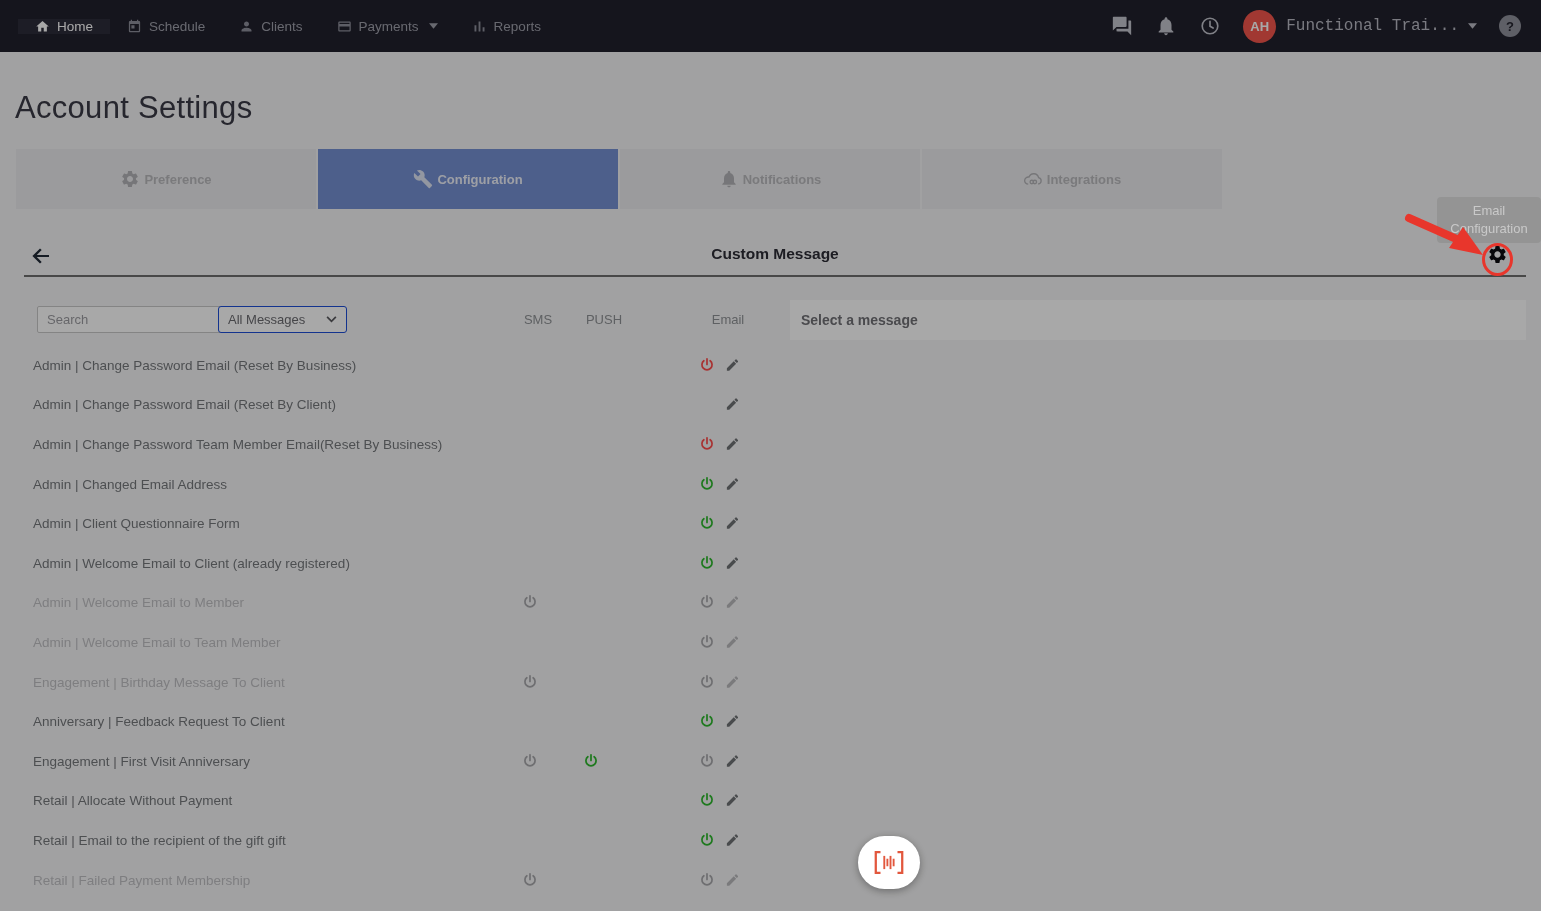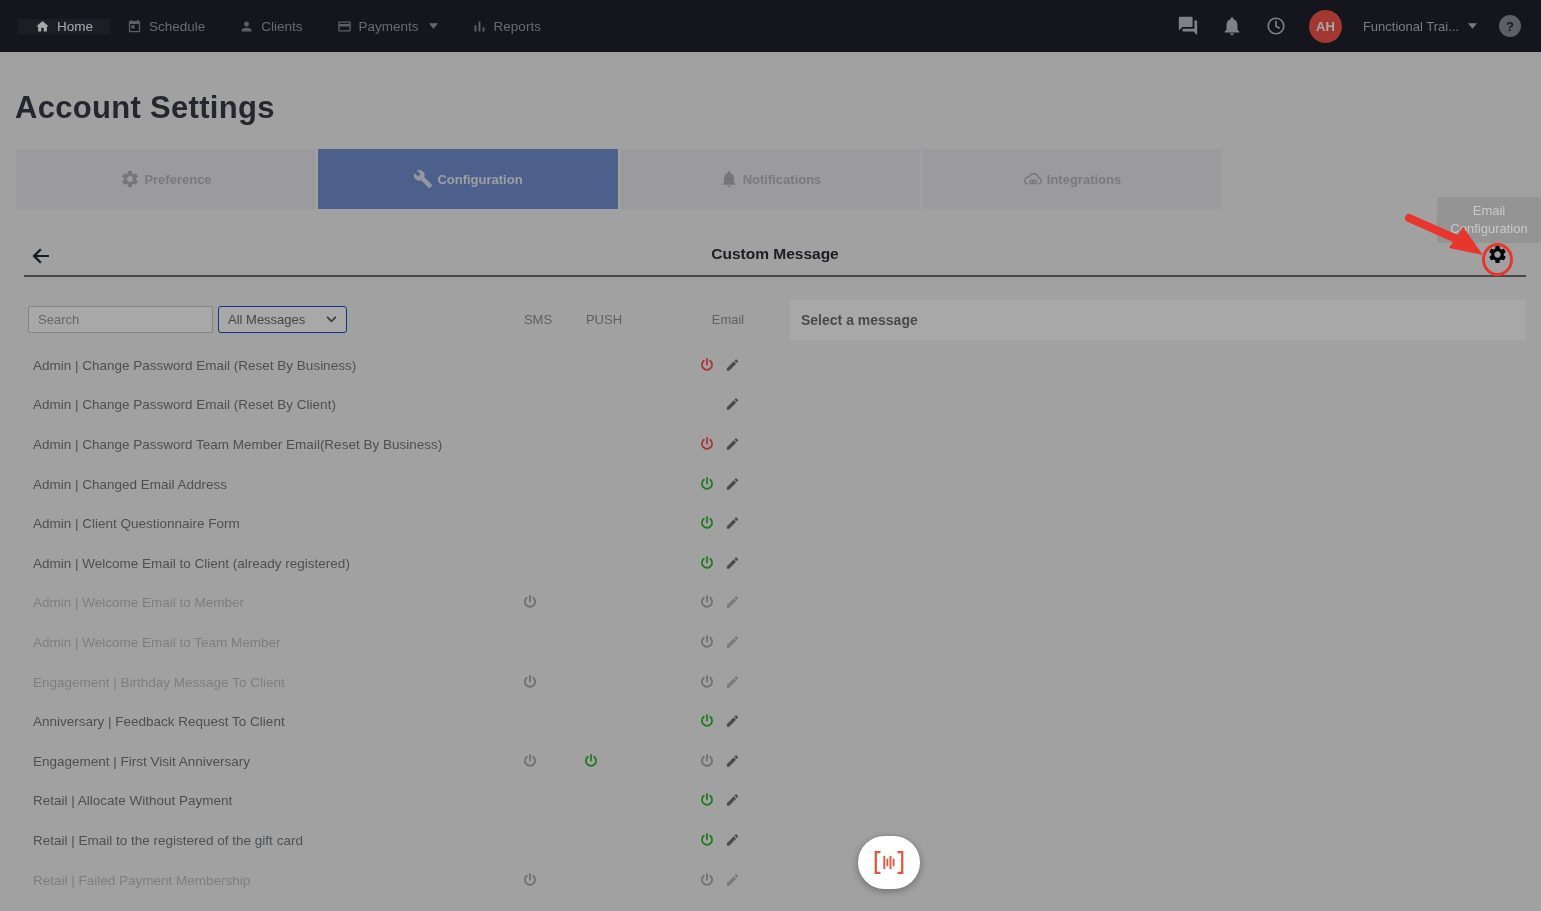--- a/index.html
+++ b/index.html
@@ -11,30 +11,30 @@
   .nav-left { display:flex; align-items:center; margin-left:18px; }
   .nav-item { display:flex; align-items:center; gap:7px; padding:0 17px; color:#9fa0ab; font-size:13.5px; cursor:pointer; }
   .nav-item svg { width:15px; height:15px; fill:#8e8f9b; }
   .nav-item.active { background:#2d2c3b; color:#ffffff; }
   .nav-item.active svg { fill:#ffffff; }
   .caret { width:9px !important; height:6px !important; fill:currentColor !important; margin-left:3px; }
   .nav-right { margin-left:auto; display:flex; align-items:center; gap:22px; margin-right:20px; }
   .nav-icon-btn { width:22px; height:22px; cursor:pointer; }
   .nav-icon-btn svg { width:22px; height:22px; fill:#c3c4cd; }
   .nav-icon-btn.outline svg { fill:none; stroke:#c3c4cd; stroke-width:1.8; }
-  .account { display:flex; align-items:center; gap:21px; cursor:pointer; }
+  .account { display:flex; align-items:center; gap:10px; cursor:pointer; }
   .avatar { width:33px; height:33px; border-radius:50%; background:#f4564c; color:#fff; font-size:13px; font-weight:bold;
             display:flex; align-items:center; justify-content:center; }
-  .account-name { color:#b9bac4; font-size:13px; display:flex; align-items:center; gap:6px; }
+  .account-name { color:#b9bac4; font-size:16px; display:flex; align-items:center; gap:6px;font-family:Liberation Mono, monospace; }
   .help-circle { width:22px; height:22px; border-radius:50%; background:#8f909b; color:#23232e; font-size:13px; font-weight:bold;
                  display:flex; align-items:center; justify-content:center; cursor:pointer; }
 
   
   .content { padding:0 15px; position:relative; z-index:1; }
-  h1.page-title { margin-top:38px; font-size:31px; font-weight:bold; color:#3a3a46; letter-spacing:0.3px; }
+  h1.page-title { margin-top:38px; font-size:31px; font-weight:normal; color:#3a3a46; letter-spacing:0.3px; }
 
   .tabs { display:flex; gap:2px; margin-top:23px; margin-left:1px; }
   .tab { width:300px; height:60px; background:#ececee; display:flex; flex-direction:row; align-items:center; justify-content:center;
          gap:4px; color:#b9b9bd; font-size:13px; cursor:pointer;font-weight:bold; }
   .tab svg { width:20px; height:20px; fill:#b4b4b8; }
   .tab.outline-icon svg { fill:none; stroke:#b4b4b8; stroke-width:1.6; }
   .tab.active { background:#7691d4; color:#eef1fa; }
   .tab.active svg { fill:#dfe5f4; }
 
   
@@ -43,21 +43,21 @@
   .back-btn { position:absolute; left:5px; top:9px; width:24px; height:24px; cursor:pointer; color:#222b38; }
   .back-btn svg { width:24px; height:24px; fill:currentColor; }
   .panel-title { position:absolute; left:0; right:0; top:10px; text-align:center; font-size:15.5px; font-weight:bold; color:#2c2c36; }
   .gear-btn { position:absolute; right:18px; top:9px; width:21px; height:21px; cursor:pointer; color:#0c0c10; }
   .gear-btn svg { width:21px; height:21px; fill:currentColor; }
 
   .panel-body { position:relative; padding-top:23px; }
   .left-col { width:745px; position:relative; }
 
   .filter-row { position:relative; height:28px; }
-  .search-input { position:absolute; left:4px; top:6px; width:185px; height:27px; border:1px solid #c9c9c9; border-radius:2px;
+  .search-input { position:absolute; left:13px; top:6px; width:185px; height:27px; border:1px solid #c9c9c9; border-radius:2px;
                   background:#fff; padding:0 9px; font-size:13px; color:#5c5c60; font-family:"Liberation Sans",sans-serif; }
   .search-input::placeholder { color:#9c9ca1; }
   .select-box { position:absolute; left:194px; top:6px; width:129px; height:27px; border:1px solid #1d4ed8; border-radius:3px;
                 background:#fff; display:flex; align-items:center; padding:0 9px; font-size:13px; color:#6b6b70; cursor:pointer; }
   .select-box svg { margin-left:auto; width:11px; height:7px; fill:none; stroke:#5a5a5f; stroke-width:2; }
   .col-head { position:absolute; top:12px; width:70px; text-align:center; font-size:13px; color:#8f9296; }
   .col-head.sms { left:479px; } .col-head.push { left:545px; } .col-head.email { left:669px; }
 
   .rows { margin-top:17px; }
   .mrow { position:relative; height:39.6px; cursor:pointer; }
@@ -393,21 +393,21 @@
                   <path d="M7.3 5.6a7.6 7.6 0 1 0 9.4 0"></path>
                 </svg>
               </span>
               <span class="cell edit c-dark">
                 <svg viewBox="0 0 24 24" fill="currentColor">
                   <path d="M3 17.25V21h3.75L17.8 9.94l-3.75-3.75L3 17.25zM20.7 7.04c.39-.39.39-1.02 0-1.41l-2.34-2.34c-.39-.39-1.02-.39-1.41 0l-1.83 1.83 3.75 3.75 1.83-1.83z"></path>
                 </svg>
               </span>
             </div>
             <div class="mrow">
-              <span class="mlabel">Retail | Email to the registered of the gift card</span>
+              <span class="mlabel">Retail | Email to the recipient of the gift gift</span>
               <span class="cell email c-green">
                 <svg viewBox="0 0 24 24" fill="none" stroke="currentColor" stroke-width="2.6" stroke-linecap="round">
                   <path d="M12 2.8v8.4"></path>
                   <path d="M7.3 5.6a7.6 7.6 0 1 0 9.4 0"></path>
                 </svg>
               </span>
               <span class="cell edit c-dark">
                 <svg viewBox="0 0 24 24" fill="currentColor">
                   <path d="M3 17.25V21h3.75L17.8 9.94l-3.75-3.75L3 17.25zM20.7 7.04c.39-.39.39-1.02 0-1.41l-2.34-2.34c-.39-.39-1.02-.39-1.41 0l-1.83 1.83 3.75 3.75 1.83-1.83z"></path>
                 </svg>

